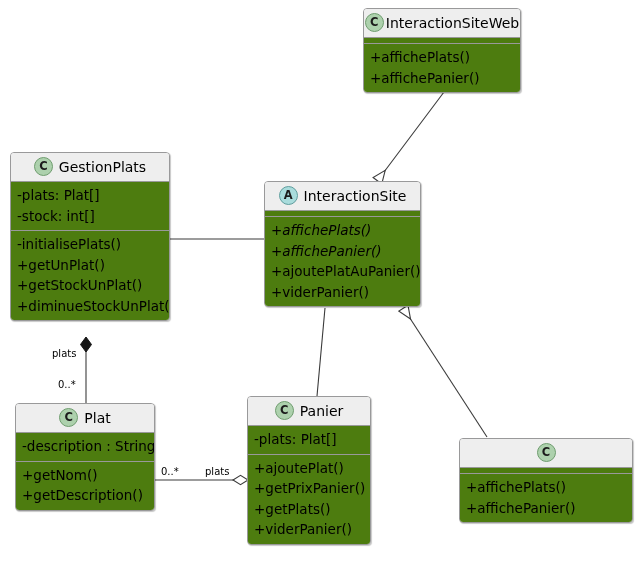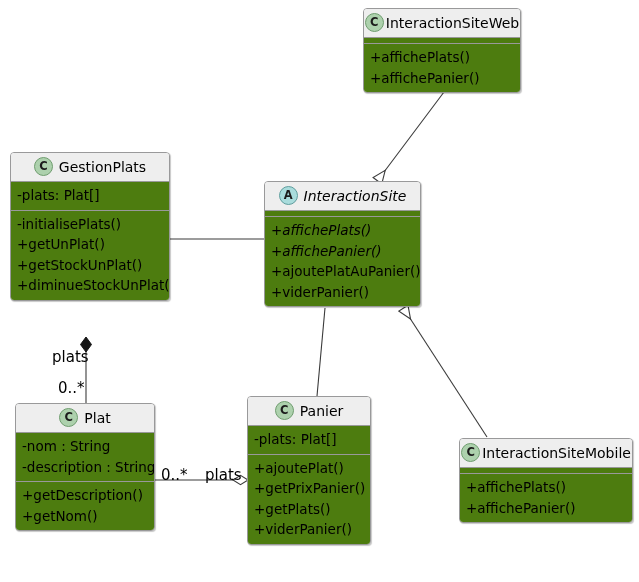--- a/index.html
+++ b/index.html
@@ -67,41 +67,41 @@
     background: #add1ad;
     border: 1.3px solid #6f9d6f;
     color: #1b1b1b;
   }
   .badge-abstract {
     background: #a9dcdc;
     border: 1.3px solid #5f9d9d;
     color: #1b1b1b;
   }
   .class-name { font-size: 14px; }
-  .class-name.abstract { font-style: italic; }
+  .class-name.abstract { }
 
   .uml-section {
     border-top: 1px solid #99999a;
     padding: 3px 6px 4px 6px;
     background: #4d7c0f;
   }
   .uml-section.empty {
     padding: 0;
     height: 5px;
   }
   .uml-row {
     font-size: 13.5px;
     line-height: 1.52;
     white-space: nowrap;
   }
   .uml-row.abstract-op { font-style: italic; }
 
   .edge-label {
     position: absolute;
-    font-size: 15px;
+    font-size: 10px;
     white-space: nowrap;
     background: transparent;
   }
 </style>
 </head>
 <body>
 
 <div id="diagram-canvas">
 
   <svg id="edge-layer" viewBox="0 0 639 582" width="639" height="582" xmlns="http://www.w3.org/2000/svg">
@@ -150,20 +150,21 @@
     </div>
   </div>
 
   <div class="uml-class" style="left:10px; top:152px; width:160px;">
     <div class="uml-header">
       <span class="badge badge-class">C</span>
       <span class="class-name">GestionPlats</span>
     </div>
     <div class="uml-section">
       <div class="uml-row">-plats: Plat[]</div>
+      <div class="uml-row">-stock: int[]</div>
     </div>
     <div class="uml-section">
       <div class="uml-row">-initialisePlats()</div>
       <div class="uml-row">+getUnPlat()</div>
       <div class="uml-row">+getStockUnPlat()</div>
       <div class="uml-row">+diminueStockUnPlat()</div>
     </div>
   </div>
 
   <div class="uml-class" style="left:264px; top:181px; width:157px;">
@@ -179,26 +180,25 @@
       <div class="uml-row">+viderPanier()</div>
     </div>
   </div>
 
   <div class="uml-class" style="left:15px; top:403px; width:140px;">
     <div class="uml-header">
       <span class="badge badge-class">C</span>
       <span class="class-name">Plat</span>
     </div>
     <div class="uml-section">
-      <div class="uml-row">-nom : String</div>
       <div class="uml-row">-description : String</div>
     </div>
     <div class="uml-section">
+      <div class="uml-row">+getNom()</div>
       <div class="uml-row">+getDescription()</div>
-      <div class="uml-row">+getNom()</div>
     </div>
   </div>
 
   <div class="uml-class" style="left:247px; top:396px; width:124px;">
     <div class="uml-header">
       <span class="badge badge-class">C</span>
       <span class="class-name">Panier</span>
     </div>
     <div class="uml-section">
       <div class="uml-row">-plats: Plat[]</div>
@@ -207,21 +207,20 @@
       <div class="uml-row">+ajoutePlat()</div>
       <div class="uml-row">+getPrixPanier()</div>
       <div class="uml-row">+getPlats()</div>
       <div class="uml-row">+viderPanier()</div>
     </div>
   </div>
 
   <div class="uml-class" style="left:459px; top:438px; width:174px;">
     <div class="uml-header compact">
       <span class="badge badge-class">C</span>
-      <span class="class-name">InteractionSiteMobile</span>
     </div>
     <div class="uml-section empty"></div>
     <div class="uml-section">
       <div class="uml-row">+affichePlats()</div>
       <div class="uml-row">+affichePanier()</div>
     </div>
   </div>
 
   <div class="edge-label" style="left:52px; top:348px;">plats</div>
   <div class="edge-label" style="left:58px; top:379px;">0..*</div>

